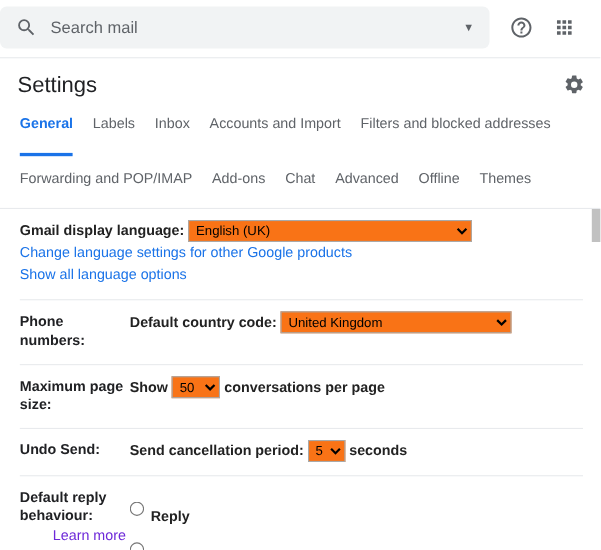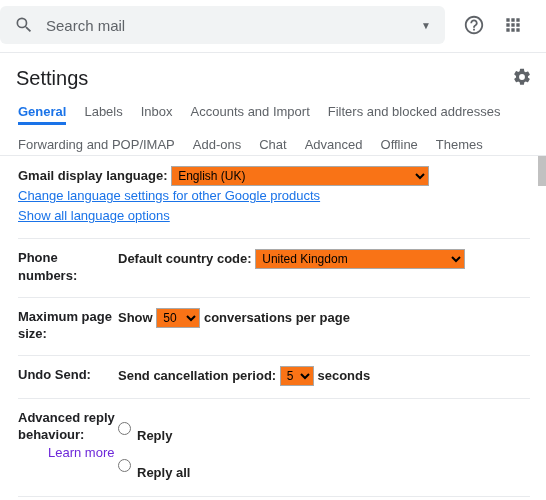--- a/index.html
+++ b/index.html
@@ -46,39 +46,39 @@
     display: flex; align-items: flex-start; justify-content: space-between;
     padding: 14px 14px 6px 16px;
   }
   .settings-title { font-size: 20px; color: #202124; font-weight: 400; }
   .tabs {
     padding: 8px 16px 0 18px;
     display: flex; flex-wrap: wrap;
     column-gap: 18px; row-gap: 12px;
     font-size: 13px;
   }
-  .tab { color: #5f6368; cursor: pointer; white-space: nowrap; padding-bottom: 3px; }
+  .tab { color: #5f6368; cursor: pointer; white-space: nowrap; padding-bottom: 20px; }
   .tab.active { color: #1a73e8; font-weight: 600; border-bottom: 3px solid #1a73e8; }
   .tab-underline { border-bottom: 1px solid #e8eaed; margin: 0 0 0 0; }
   .content { position: relative; padding: 0 16px 0 18px; }
   .scrollhint {
     position: absolute; right: 0; top: 0; width: 8px; height: 30px;
     background: #c1c1c1; border-radius: 0;
   }
   .section {
     display: flex;
     border-bottom: 1px solid #e8eaed;
     padding: 10px 0 12px 0;
     font-size: 13px;
   }
   .section:last-child { border-bottom: none; }
   .sec-label { width: 100px; flex: 0 0 100px; font-weight: 700; color: #202124; line-height: 1.35; }
   .sec-body { flex: 1; line-height: 1.55; }
   .bold { font-weight: 700; margin-top: 16px; }
-  .link { color: #1a73e8; cursor: pointer; text-decoration: underline; }
+  .link { color: #1a73e8; cursor: pointer; }
   select {
     font-size: 12px; padding: 1px 2px; border: 1px solid #a9a9a9;
     background: #f97316; height: 20px;
   }
   .sel-lang { width: 258px; }
   .sel-country { width: 210px; }
   .sel-num { width: 44px; }
   .sel-sec { width: 34px; }
   .radio-row { display: flex; align-items: center; gap: 6px; margin: 1px 0; }
   input[type=radio] { accent-color: #1a73e8; cursor:pointer; margin-top:1px; }
@@ -179,21 +179,21 @@
       <span class="bold">Send cancellation period:</span>
       <select class="sel-sec">
         <option>5</option>
       </select>
       <span class="bold">seconds</span>
     </div>
   </div>
 
   <div class="section">
     <div class="sec-label">
-      <span>Advanced reply behaviour:</span><br>
+      <span>Default reply behaviour:</span><br>
       <span class="learn">Learn more</span>
     </div>
     <div class="sec-body">
       <div class="radio-row">
         <input type="radio" name="reply" style="">
         <span class="bold">Reply</span>
       </div>
       <div class="radio-row">
         <input type="radio" name="reply" style="">
         <span class="bold">Reply all</span>

